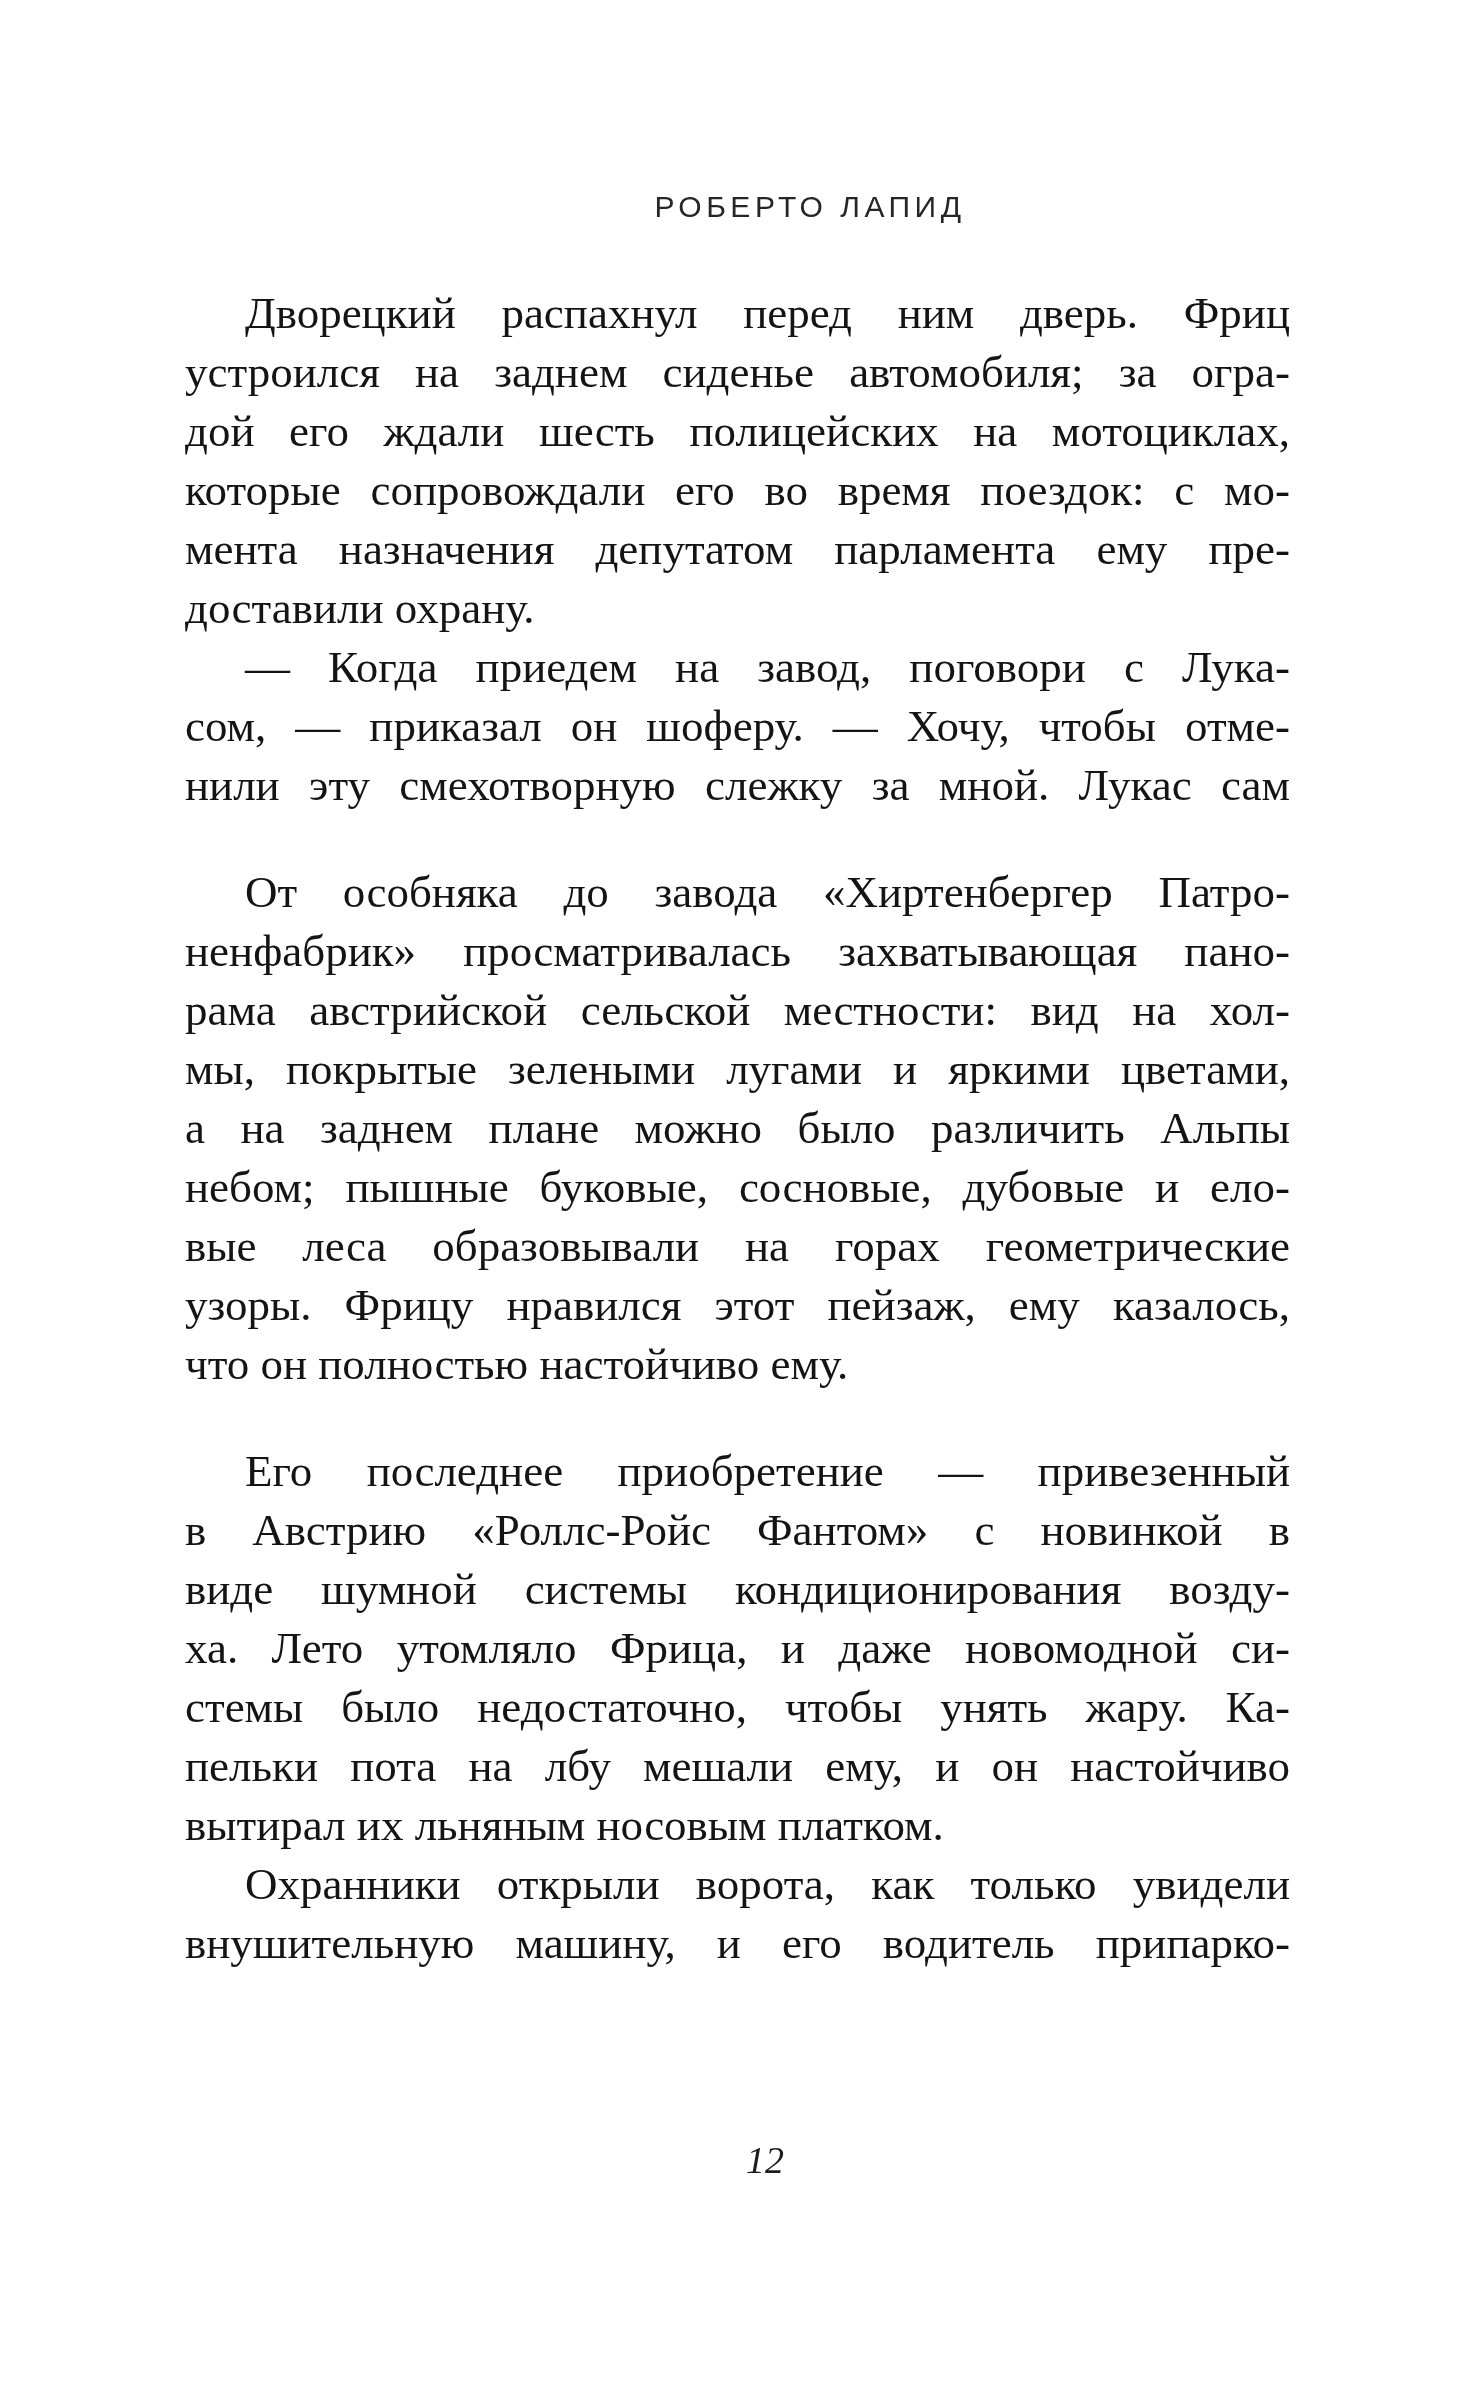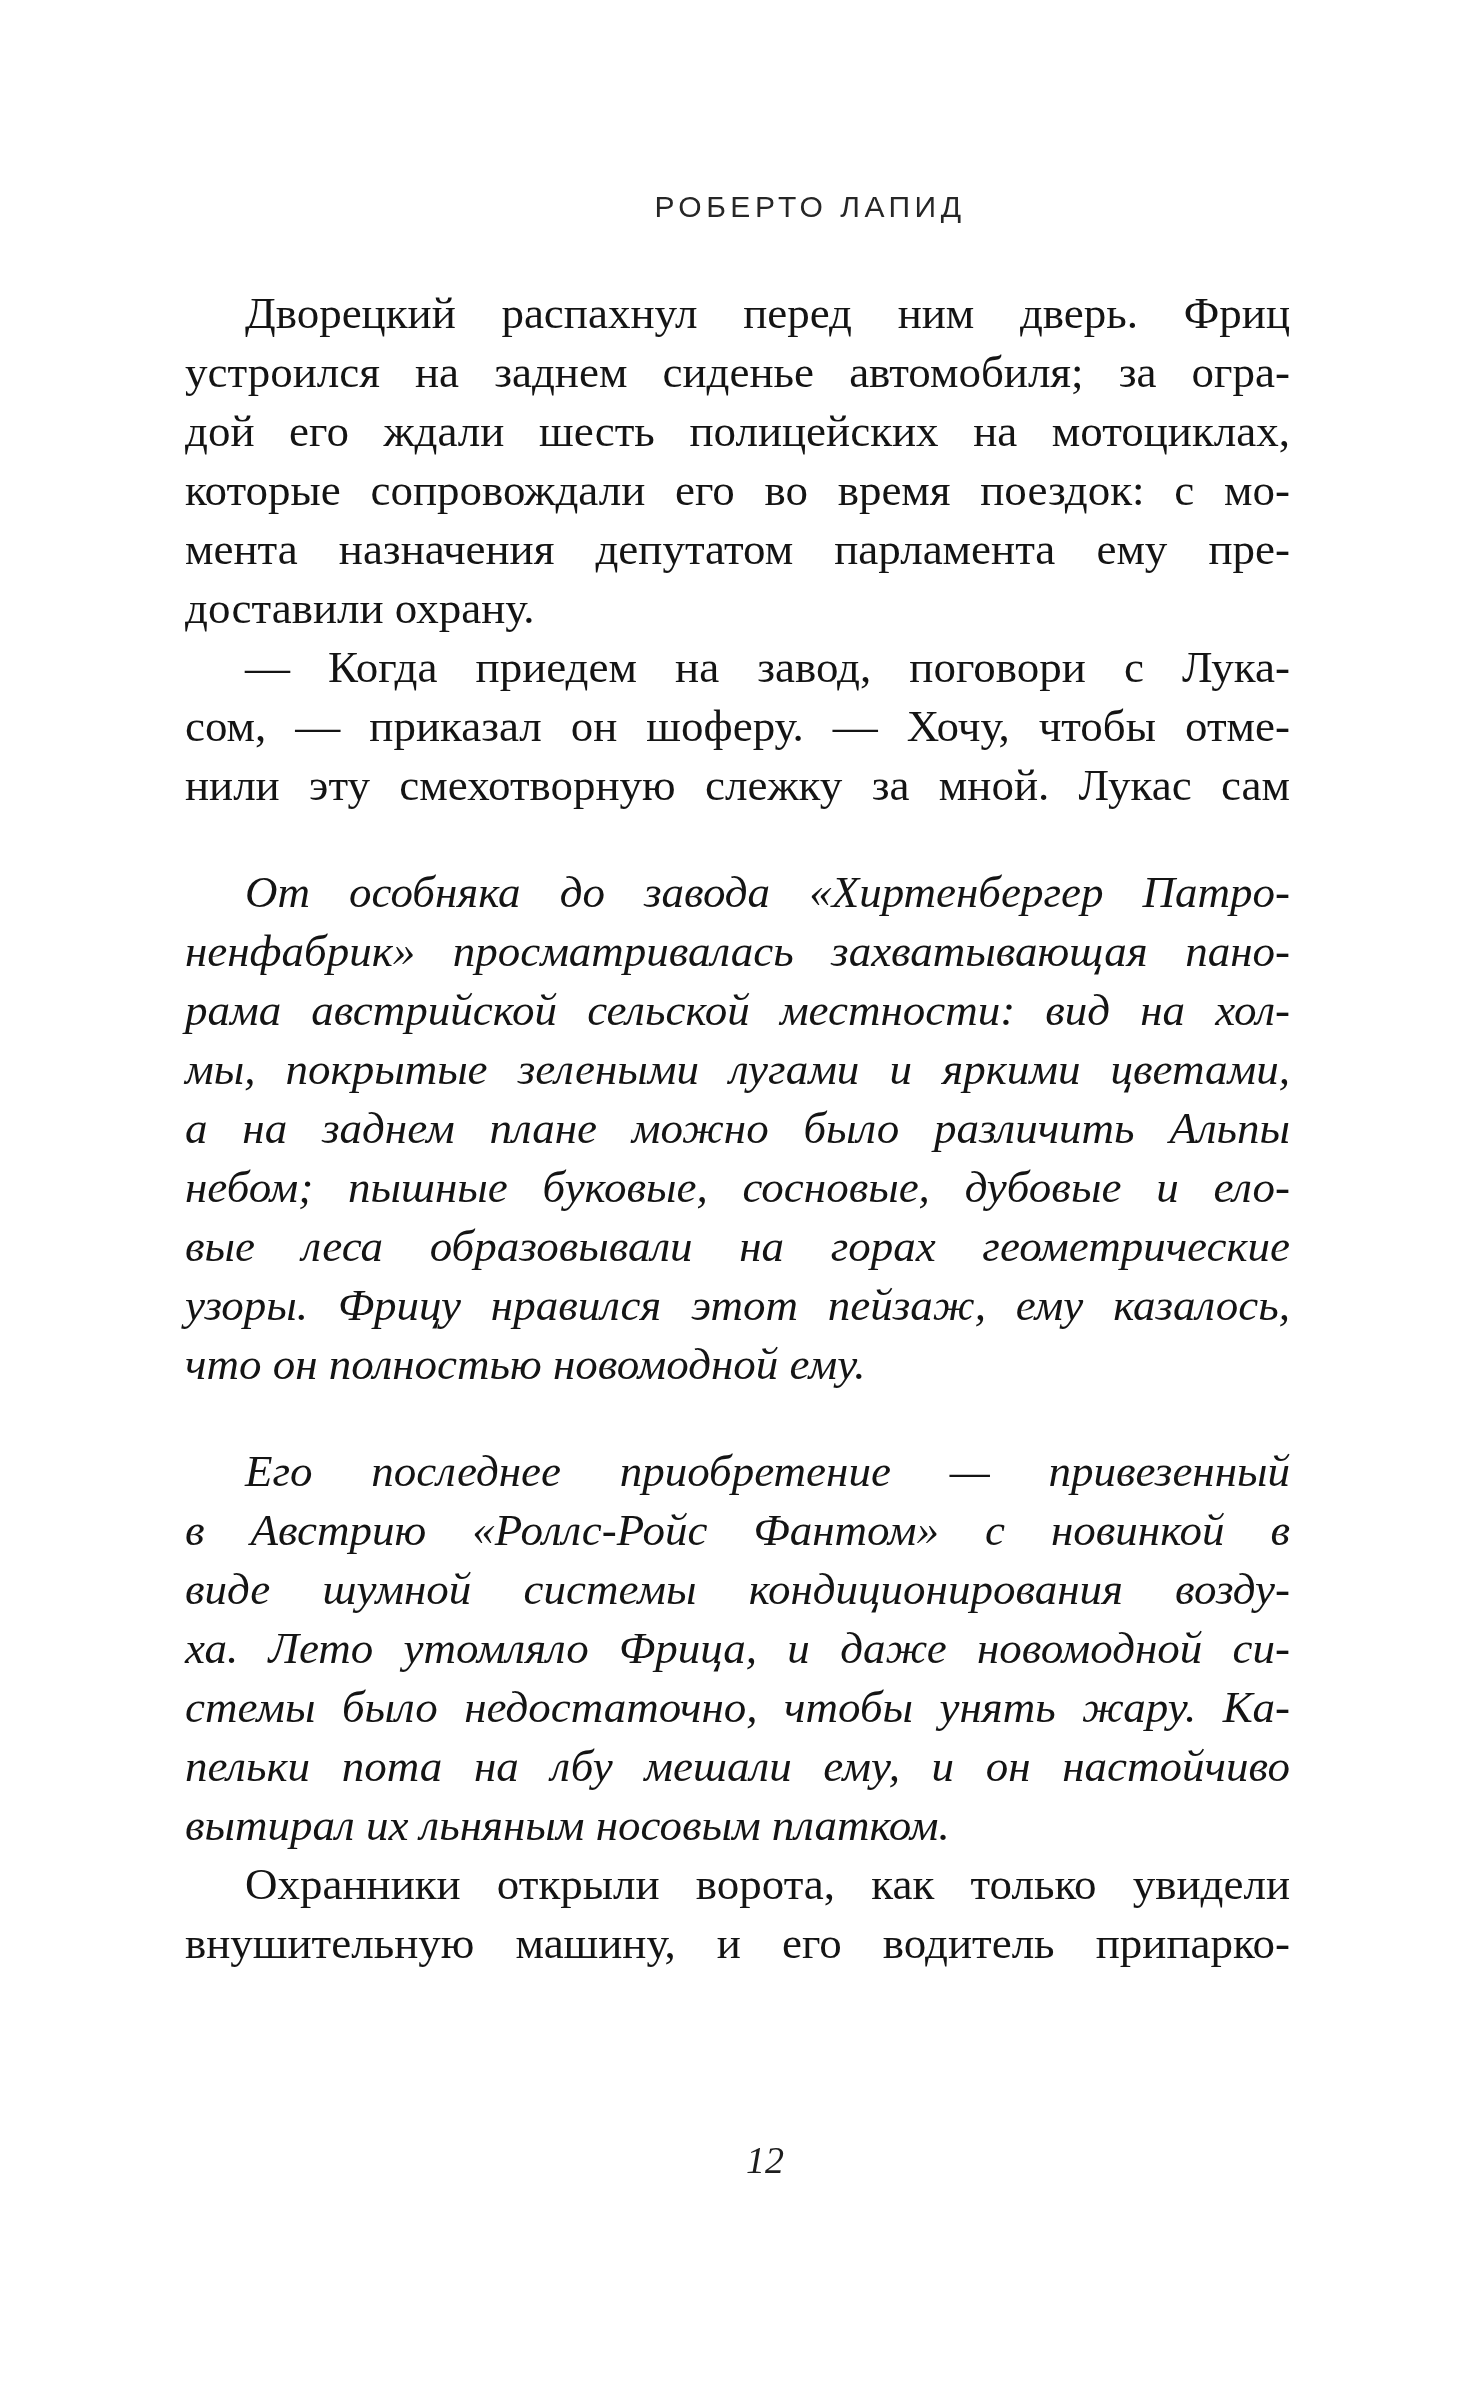--- a/index.html
+++ b/index.html
@@ -36,21 +36,20 @@
     width: 1105px;
     font-size: 45px;
     line-height: 59px;
     color: #141414;
   }
   .paragraph {
     margin: 0;
   }
   .paragraph.section-break {
     margin-top: 48px;
-    font-style: italic;
   }
   .line {
     text-align: justify;
     text-align-last: justify;
   }
   .line.indent {
     text-indent: 60px;
   }
   .line.final {
     text-align-last: left;
@@ -91,21 +90,21 @@
       </div>
       <div class="paragraph section-break">
         <div class="line indent">От особняка до завода «Хиртенбергер Патро-</div>
         <div class="line">ненфабрик» просматривалась захватывающая пано-</div>
         <div class="line">рама австрийской сельской местности: вид на хол-</div>
         <div class="line">мы, покрытые зелеными лугами и яркими цветами,</div>
         <div class="line">а на заднем плане можно было различить Альпы</div>
         <div class="line">небом; пышные буковые, сосновые, дубовые и ело-</div>
         <div class="line">вые леса образовывали на горах геометрические</div>
         <div class="line">узоры. Фрицу нравился этот пейзаж, ему казалось,</div>
-        <div class="line final">что он полностью новомодной ему.</div>
+        <div class="line final">что он полностью настойчиво ему.</div>
       </div>
       <div class="paragraph section-break">
         <div class="line indent">Его последнее приобретение — привезенный</div>
         <div class="line">в Австрию «Роллс-Ройс Фантом» с новинкой в</div>
         <div class="line">виде шумной системы кондиционирования возду-</div>
         <div class="line">ха. Лето утомляло Фрица, и даже новомодной си-</div>
         <div class="line">стемы было недостаточно, чтобы унять жару. Ка-</div>
         <div class="line">пельки пота на лбу мешали ему, и он настойчиво</div>
         <div class="line final">вытирал их льняным носовым платком.</div>
       </div>

